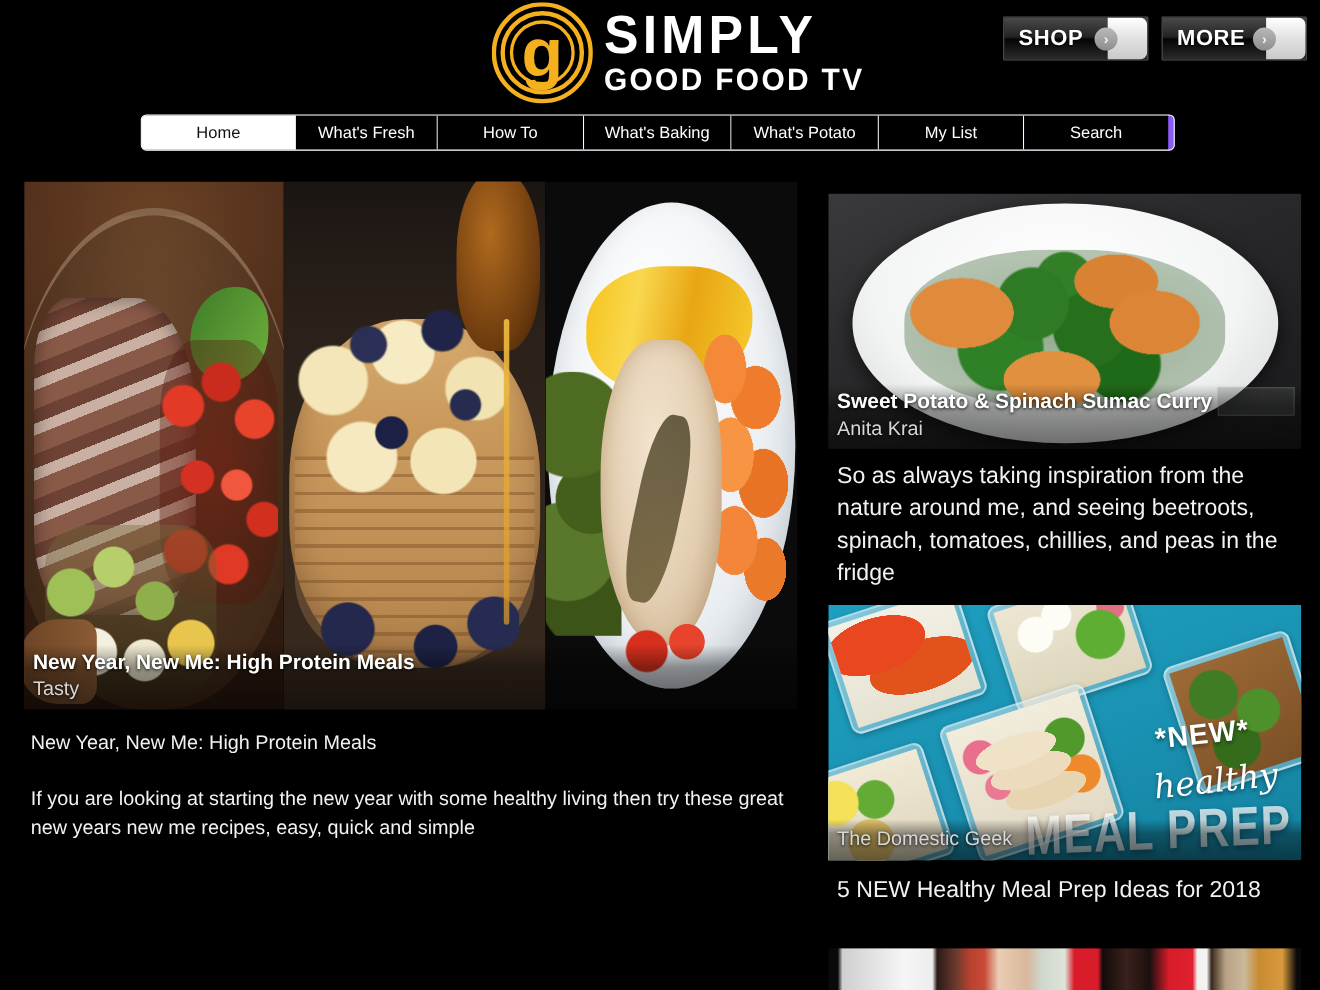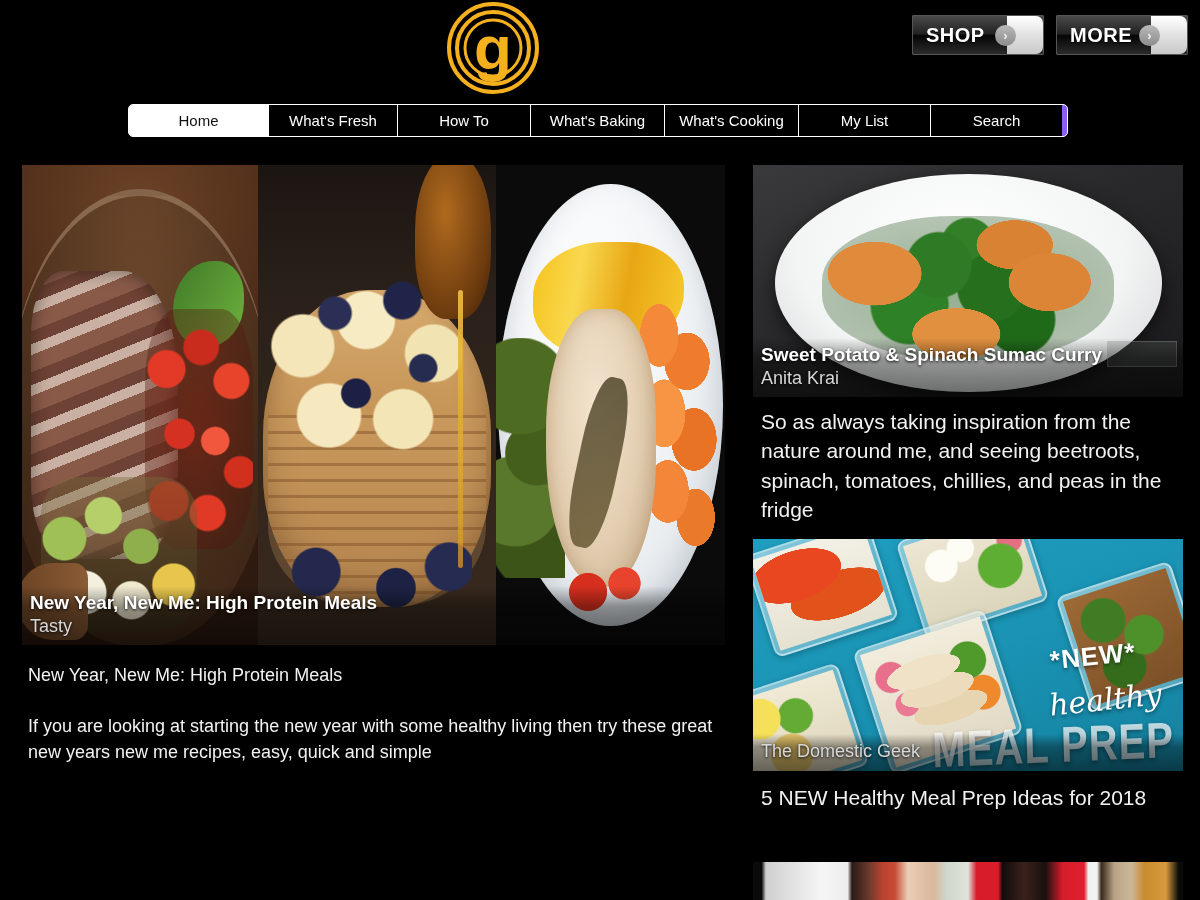--- a/index.html
+++ b/index.html
@@ -385,21 +385,21 @@
     margin-top: 26px;
     max-width: 700px;
   }
 
   
   .rail {
     position: absolute;
     left: 753px; top: 5px;
     width: 430px;
   }
-  .card { margin-bottom: 14px; }
+  .card { margin-bottom: 14px; margin-top: 11px; }
   .card-imgwrap {
     position: relative;
     width: 430px; height: 232px;
     overflow: hidden;
     cursor: pointer;
     background: #000;
   }
 
   
   .curry-bg {
@@ -579,20 +579,24 @@
 
   <div class="logo-block">
     <div class="logo-mark">
       <svg width="92" height="92" viewBox="0 0 92 92" aria-hidden="true">
         <circle cx="46" cy="46" r="44" fill="none" stroke="#F5B01E" stroke-width="4"></circle>
         <circle cx="46" cy="46" r="36" fill="none" stroke="#F5B01E" stroke-width="4"></circle>
         <circle cx="46" cy="46" r="28" fill="none" stroke="#F5B01E" stroke-width="3"></circle>
         <text x="46" y="67" text-anchor="middle" font-family="Liberation Sans, sans-serif" font-size="62" font-weight="bold" fill="#F5B01E">g</text>
       </svg>
     </div>
+    <div class="logo-words">
+      <div class="logo-simply">SIMPLY</div>
+      <div class="logo-goodfood">GOOD FOOD TV</div>
+    </div>
   </div>
 
   <div class="hdr-buttons">
     <div class="hdr-btn">
       <span class="lbl">SHOP</span>
       <span class="tab">
         <span class="arrow-circle">›</span>
       </span>
     </div>
     <div class="hdr-btn">
@@ -602,21 +606,21 @@
       </span>
     </div>
   </div>
 </div>
 
 <div class="nav">
   <div class="nav-item active" style="width:140px">Home</div>
   <div class="nav-item" style="width:129px">What's Fresh</div>
   <div class="nav-item" style="width:133px">How To</div>
   <div class="nav-item" style="width:134px">What's Baking</div>
-  <div class="nav-item" style="width:134px">What's Cooking</div>
+  <div class="nav-item" style="width:134px">What's Potato</div>
   <div class="nav-item" style="width:132px">My List</div>
   <div class="nav-item" style="width:131px">Search</div>
 </div>
 
 <div class="content">
 
   <div class="feature">
     <div class="feature-imgwrap">
       <div class="triptych">
         <div class="panel panel-1">

